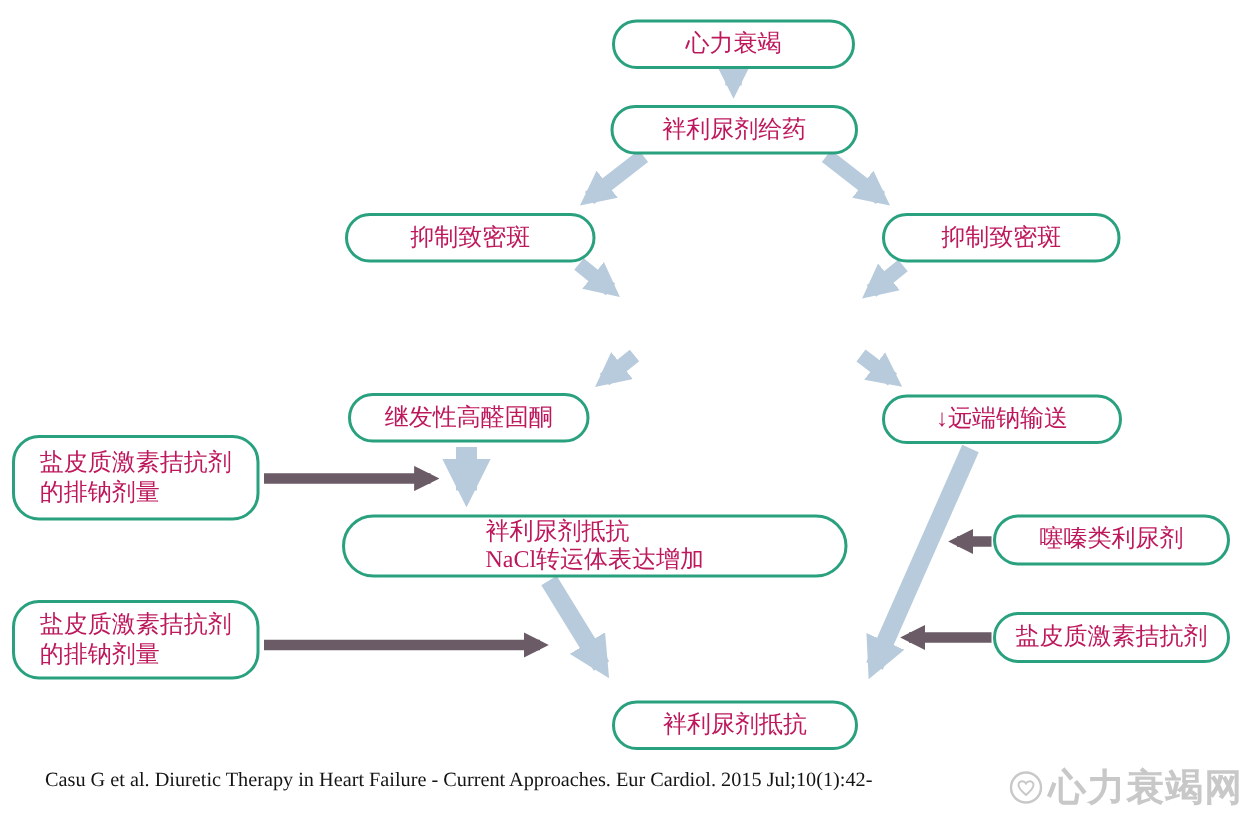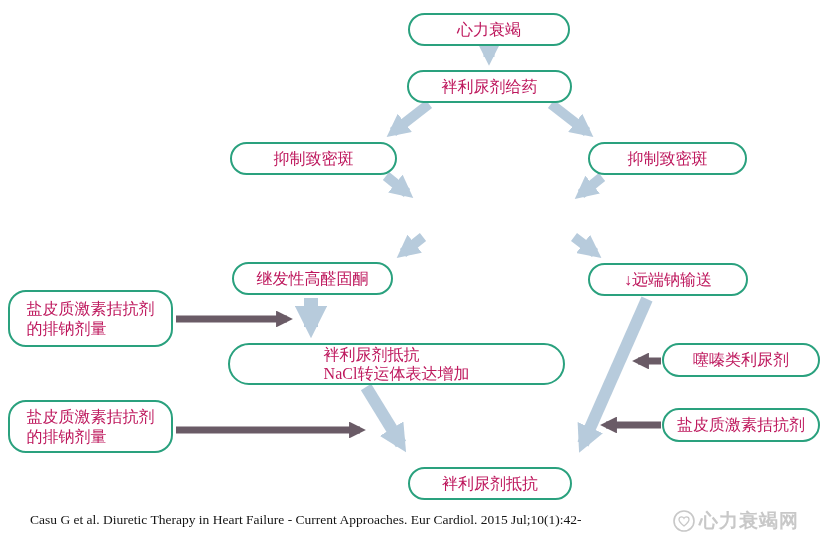--- a/index.html
+++ b/index.html
@@ -16,21 +16,21 @@
   }
   .pill{border-radius:17px;}
   .rbox{border-radius:18px;}
   .footer{
     position:absolute;left:30px;top:511px;width:700px;
     font-family:Liberation Serif, serif;font-size:13.5px;color:#141414;
     line-height:1.38;z-index:3;
   }
   .watermark{
     position:absolute;left:672px;top:508px;display:flex;align-items:center;gap:3px;
-    color:#c8c8c8;font-size:19px;font-weight:bold;letter-spacing:1px;z-index:4;
+    color:#c8c8c8;font-size:25px;font-weight:bold;letter-spacing:1px;z-index:4;
     font-family:"DejaVu Sans",sans-serif;
   }
 </style>
 </head>
 <body>
 
 <div class="stage">
 
   <svg class="arrows" viewBox="0 0 840 560" xmlns="http://www.w3.org/2000/svg">
     <defs>

